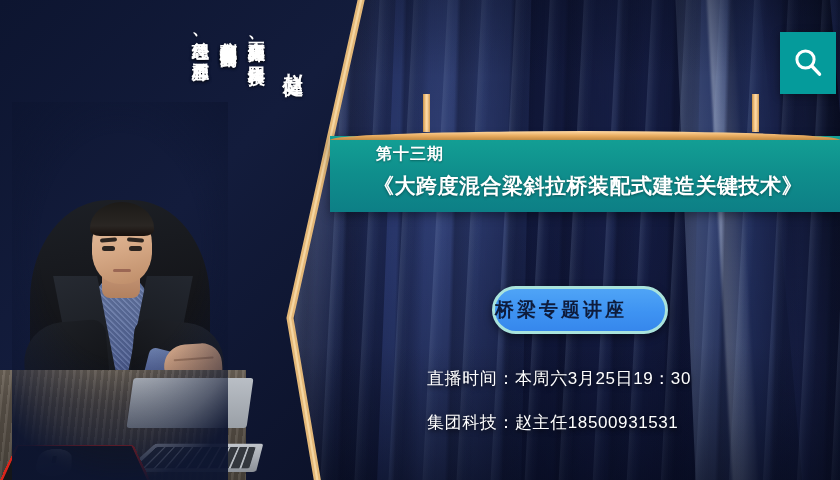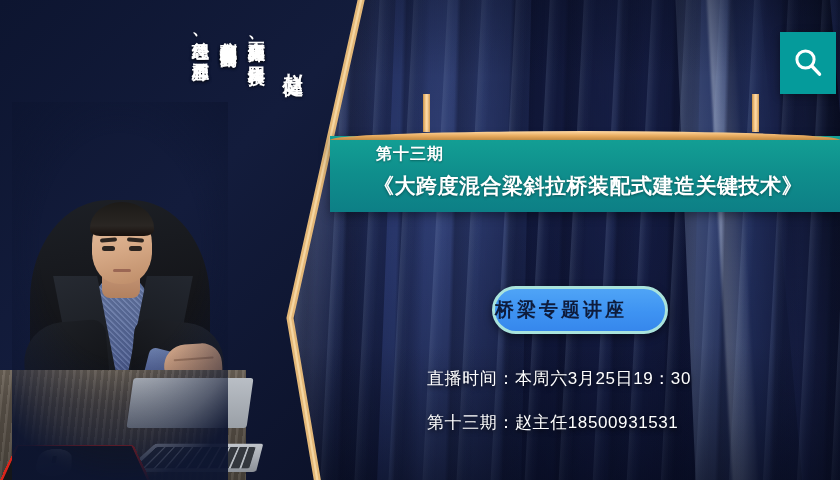--- a/index.html
+++ b/index.html
@@ -454,15 +454,15 @@
     <div class="sub-banner-top"></div>
     <div class="sub-line1">第十三期</div>
     <div class="sub-line2">《大跨度混合梁斜拉桥装配式建造关键技术》</div>
   </div>
 
   <div class="pill">
     <span class="pill-text">桥梁专题讲座</span>
   </div>
 
   <div class="info-line info-1">直播时间：本周六3月25日19：30</div>
-  <div class="info-line info-2">第十三期：赵主任18500931531</div>
+  <div class="info-line info-2">集团科技：赵主任18500931531</div>
 
 </div>
 
 </body></html>

